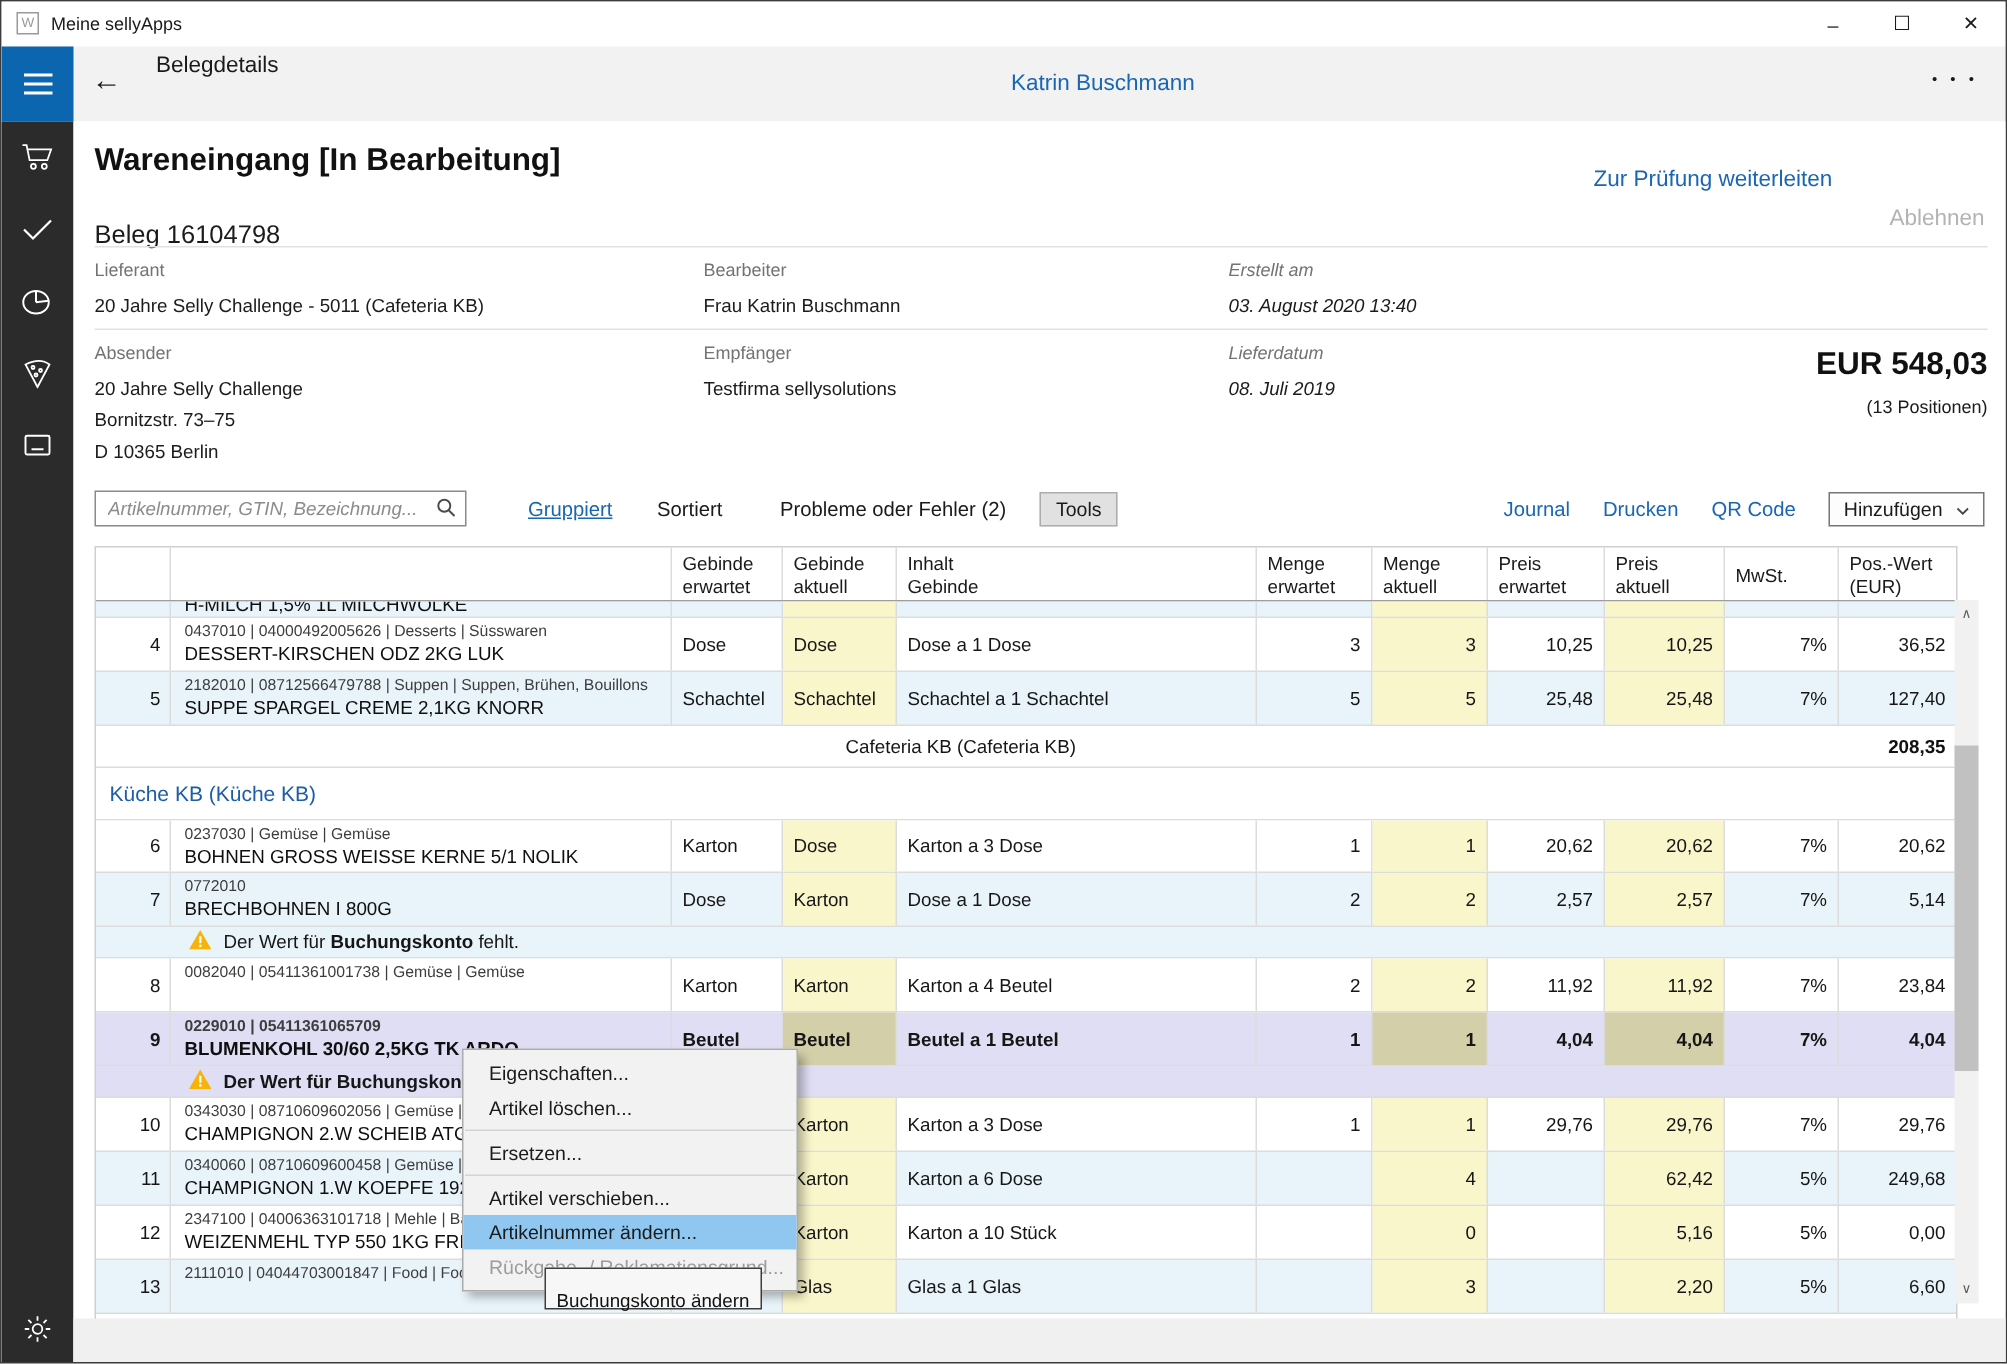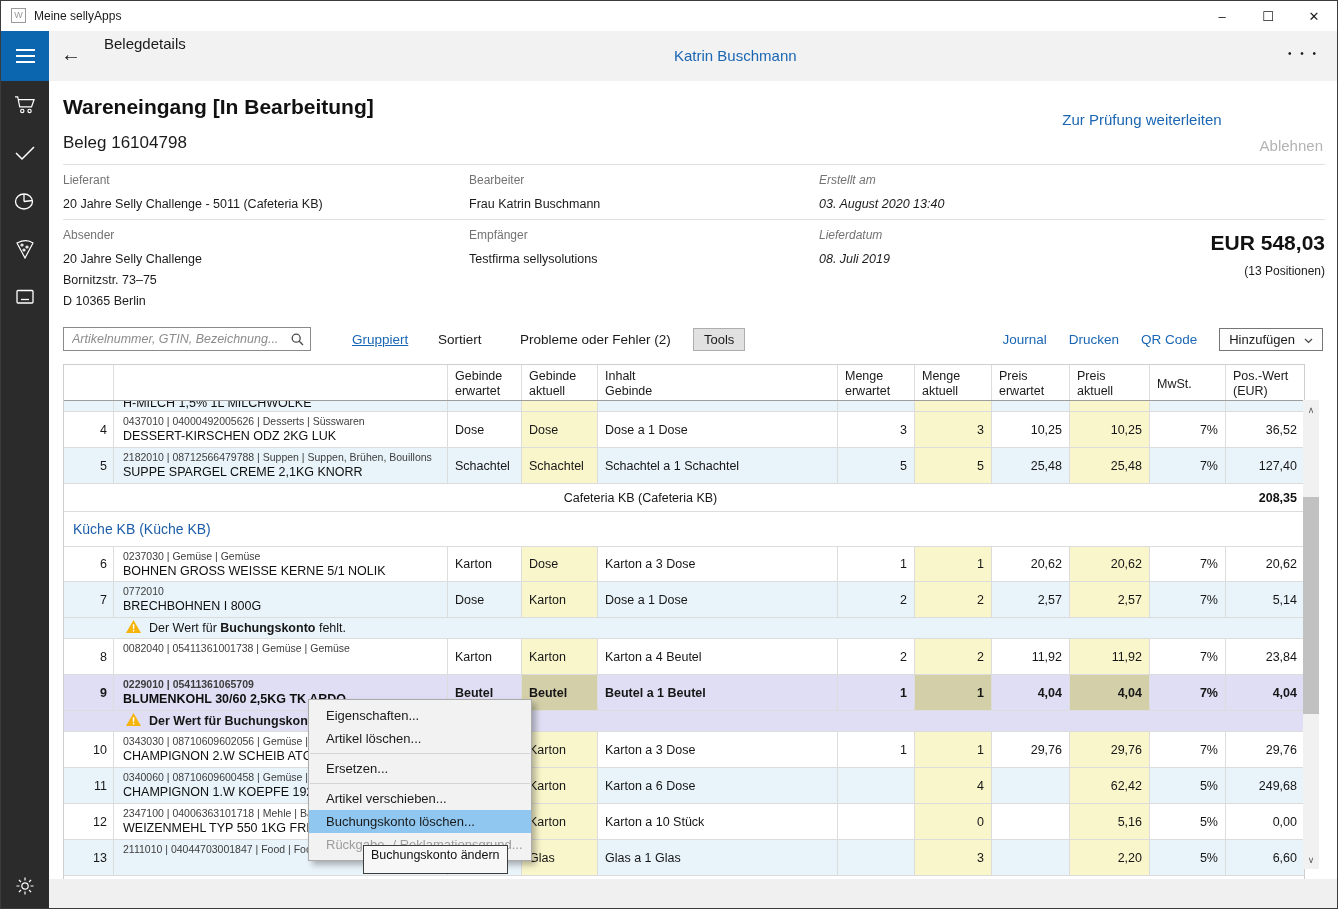--- a/index.html
+++ b/index.html
@@ -26,21 +26,21 @@
 
   
   .sidebar { position:absolute; left:0; top:80px; width:48px; height:829px; background:#2b2b2b; }
   .side-ico { position:absolute; left:0; width:48px; height:32px; display:flex; align-items:center; justify-content:center; }
 
   
   .main { position:absolute; left:48px; top:80px; width:1290px; height:829px; background:#fff; }
   .footerbar { position:absolute; left:0; bottom:0; width:100%; height:31px; background:#f0f0f0; }
 
   .h1 { position:absolute; left:14px; top:14px; font-size:21px; font-weight:bold; color:#111; }
-  .beleg { position:absolute; left:14px; top:52px; font-size:17px; color:#1b1b1b; }
+  .beleg { position:absolute; left:14px; top:66px; font-size:17px; color:#1b1b1b; }
   .doc-actions { position:absolute; right:16px; top:30px; display:flex; gap:38px; font-size:15px; }
   .act-forward { color:#1a66b3; }
   .act-reject { color:#b3b3b3;margin-top:26px; }
   .hr { position:absolute; left:14px; right:14px; height:1px; background:#e1e1e1; }
   .flabel { font-size:12px; color:#737373; margin-bottom:7px; }
   .fvalue { font-size:12.5px; color:#1b1b1b; line-height:21px; }
   .field { position:absolute; }
   .col-a { left:14px; } .col-b { left:420px; } .col-c { left:770px;font-style:italic; }
   .row-1 { top:92px; } .row-2 { top:147px; }
   .total-block { position:absolute; right:14px; top:150px; text-align:right; }
@@ -95,21 +95,21 @@
   .vs-arrow { position:absolute; left:0; width:16px; height:15px; display:flex; align-items:center; justify-content:center; font-size:9px; color:#5c5c5c; }
   .vs-up { top:2px; } .vs-down { bottom:2px; }
   .vs-thumb { position:absolute; left:0; top:97px; width:16px; height:217px; background:#c1c1c1; }
 
   
   .ctx { position:absolute; left:259px; top:618px; width:224px; background:#f2f2f2; border:1px solid #ababab; padding:4px 0; box-shadow:4px 4px 6px rgba(0,0,0,.28); z-index:20; }
   .ctx-item { height:23px; line-height:23px; padding-left:17px; font-size:13px; color:#1a1a1a; white-space:nowrap; overflow:hidden; }
   .ctx-item.hl { background:#8fc7f0; }
   .ctx-item.dis { color:#9c9c9c; }
   .ctx-sep { border-top:1px solid #d4d4d4; margin:3px 1px; }
-  .tip { position:absolute; left:314px; top:764px; height:29px; line-height:16px; padding:1px 7px; font-size:12.5px; color:#111; background:#f7f7f7; border:1px solid #3c3c3c; z-index:30; white-space:nowrap; }
+  .tip { position:absolute; left:314px; top:764px; height:19px; line-height:16px; padding:13px 7px; font-size:12.5px; color:#111; background:#f7f7f7; border:1px solid #3c3c3c; z-index:30; white-space:nowrap; }
 </style>
 </head>
 <body>
 
 <div id="window">
 
   <div class="titlebar">
     <div class="app-icon">W</div>
     <div class="app-title">Meine sellyApps</div>
     <div class="win-controls">
@@ -492,21 +492,21 @@
       <div class="vs-arrow vs-down">∨</div>
     </div>
 
     <div class="ctx" id="ctx-menu">
         <div class="ctx-item">Eigenschaften...</div>
         <div class="ctx-item">Artikel löschen...</div>
         <div class="ctx-sep"></div>
         <div class="ctx-item">Ersetzen...</div>
         <div class="ctx-sep"></div>
         <div class="ctx-item">Artikel verschieben...</div>
-        <div class="ctx-item hl">Buchungskonto löschen...</div>
+        <div class="ctx-item hl">Artikelnummer ändern...</div>
         <div class="ctx-item dis">Rückgabe- / Reklamationsgrund...</div>
       </div>
     <div class="tip">Buchungskonto ändern</div>
 
     <div class="footerbar"></div>
   </div>
 
 </div>
 
 </body></html>

